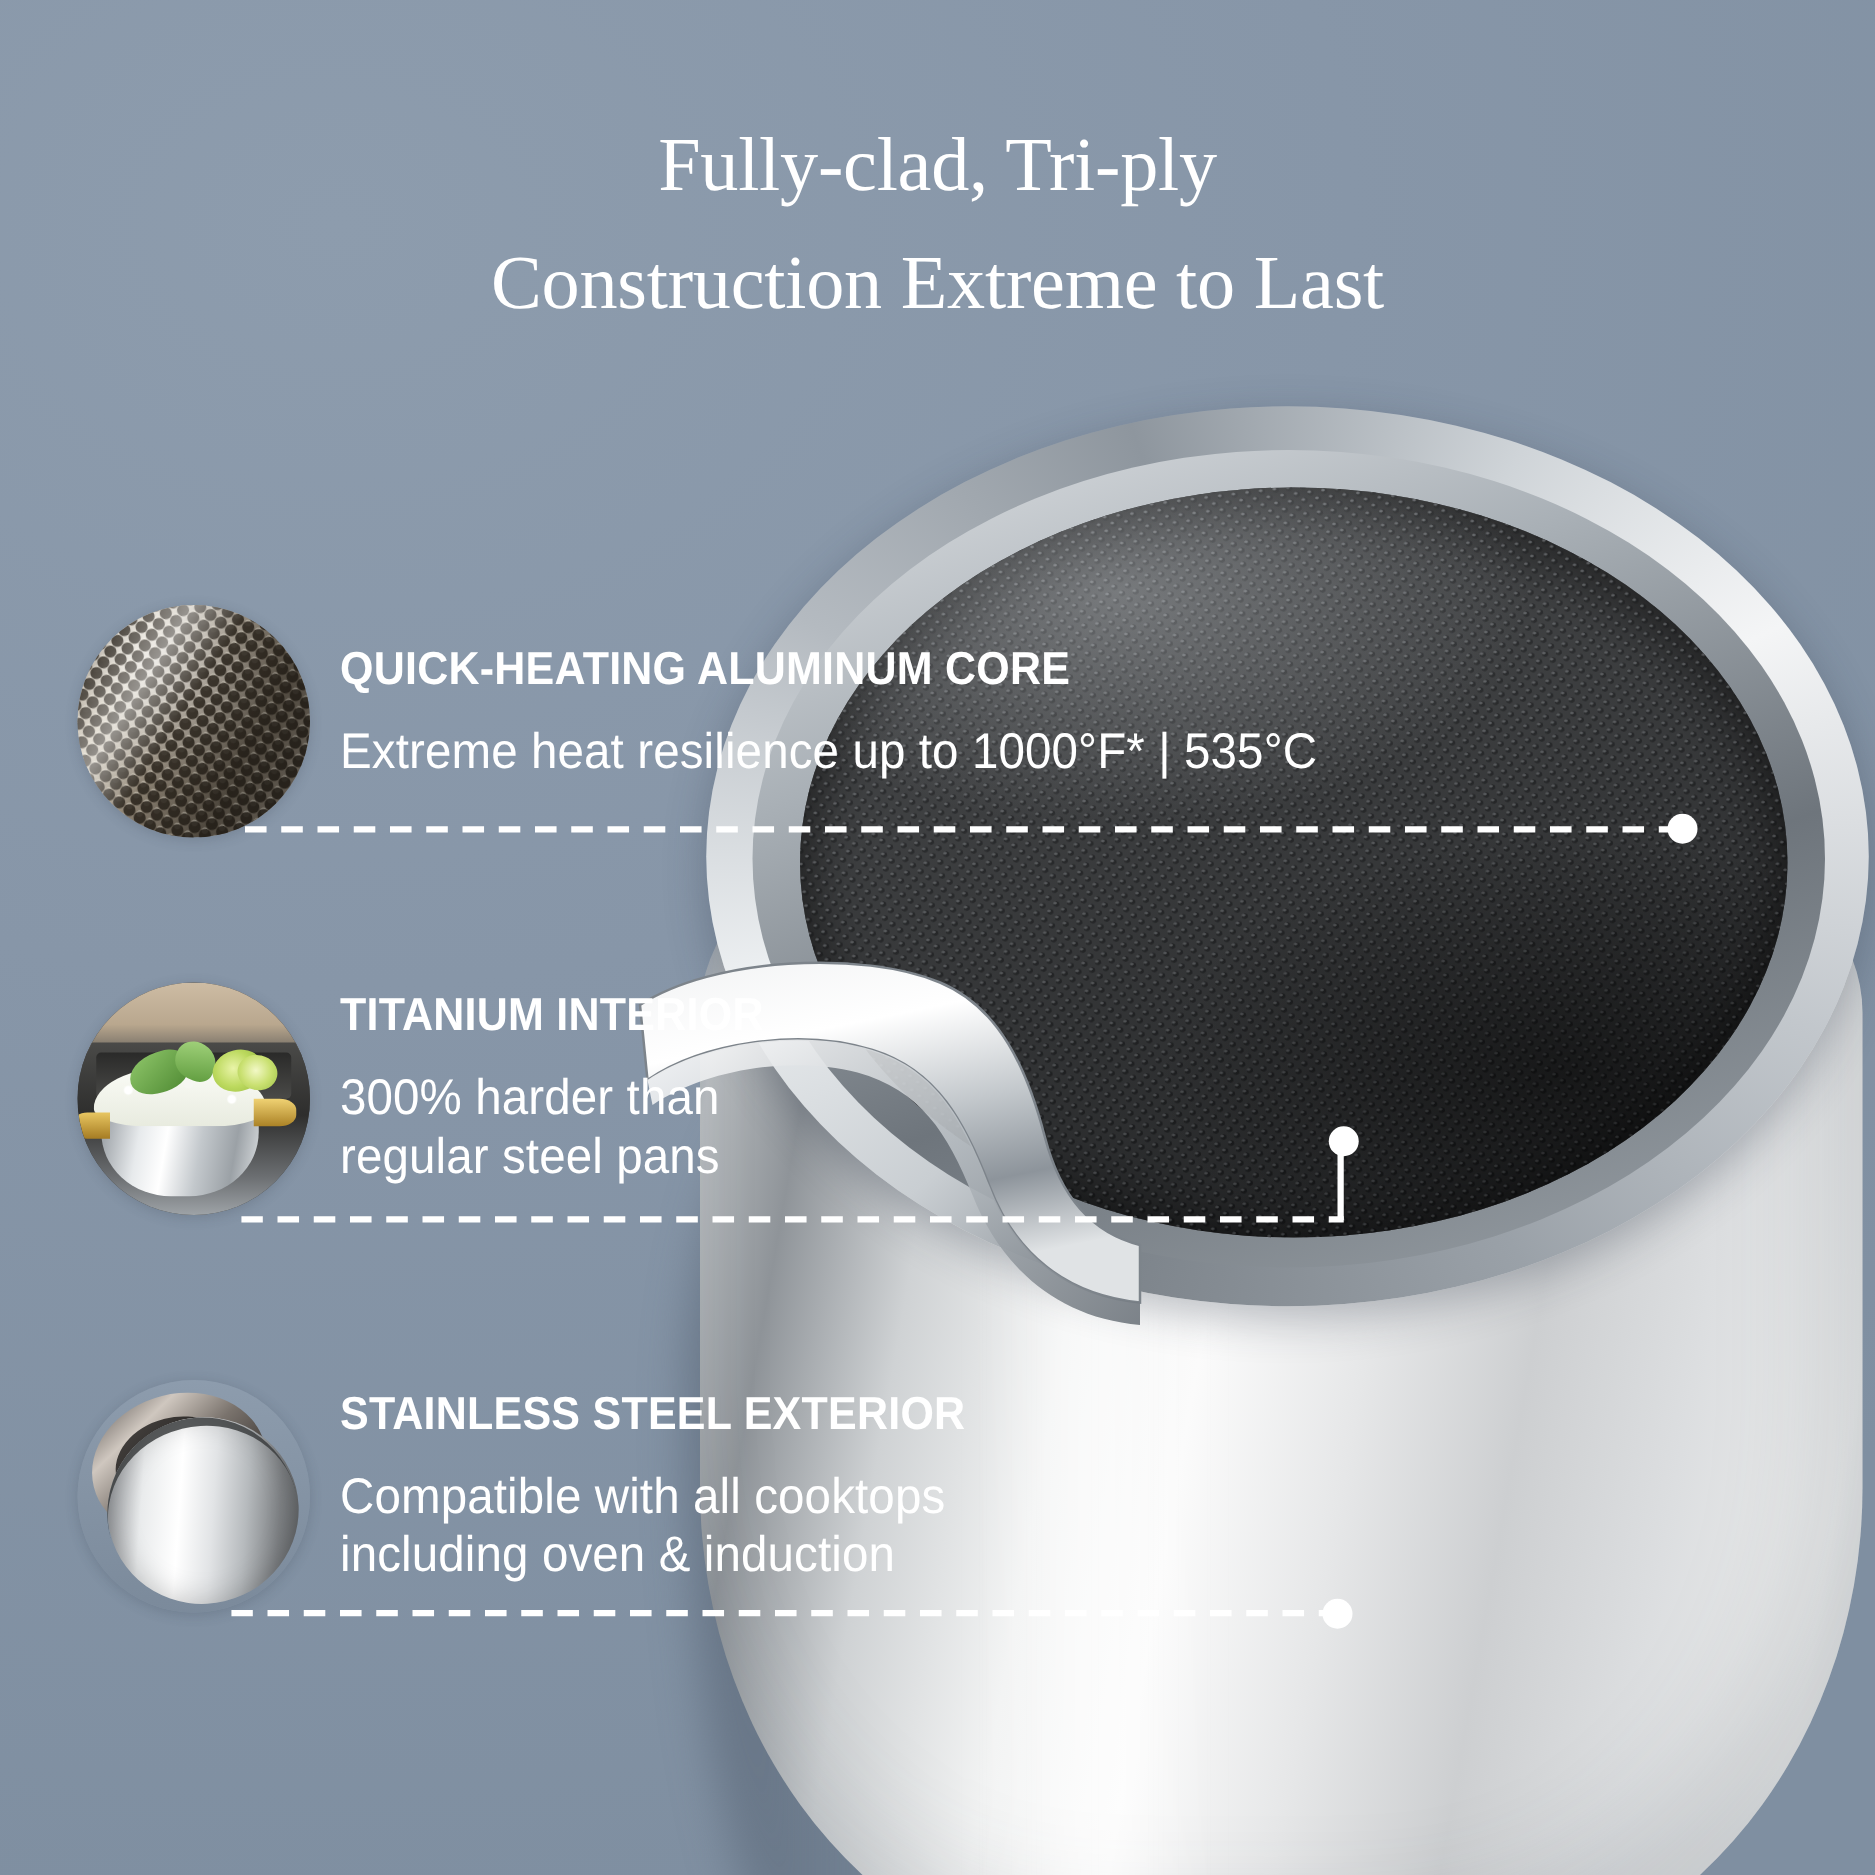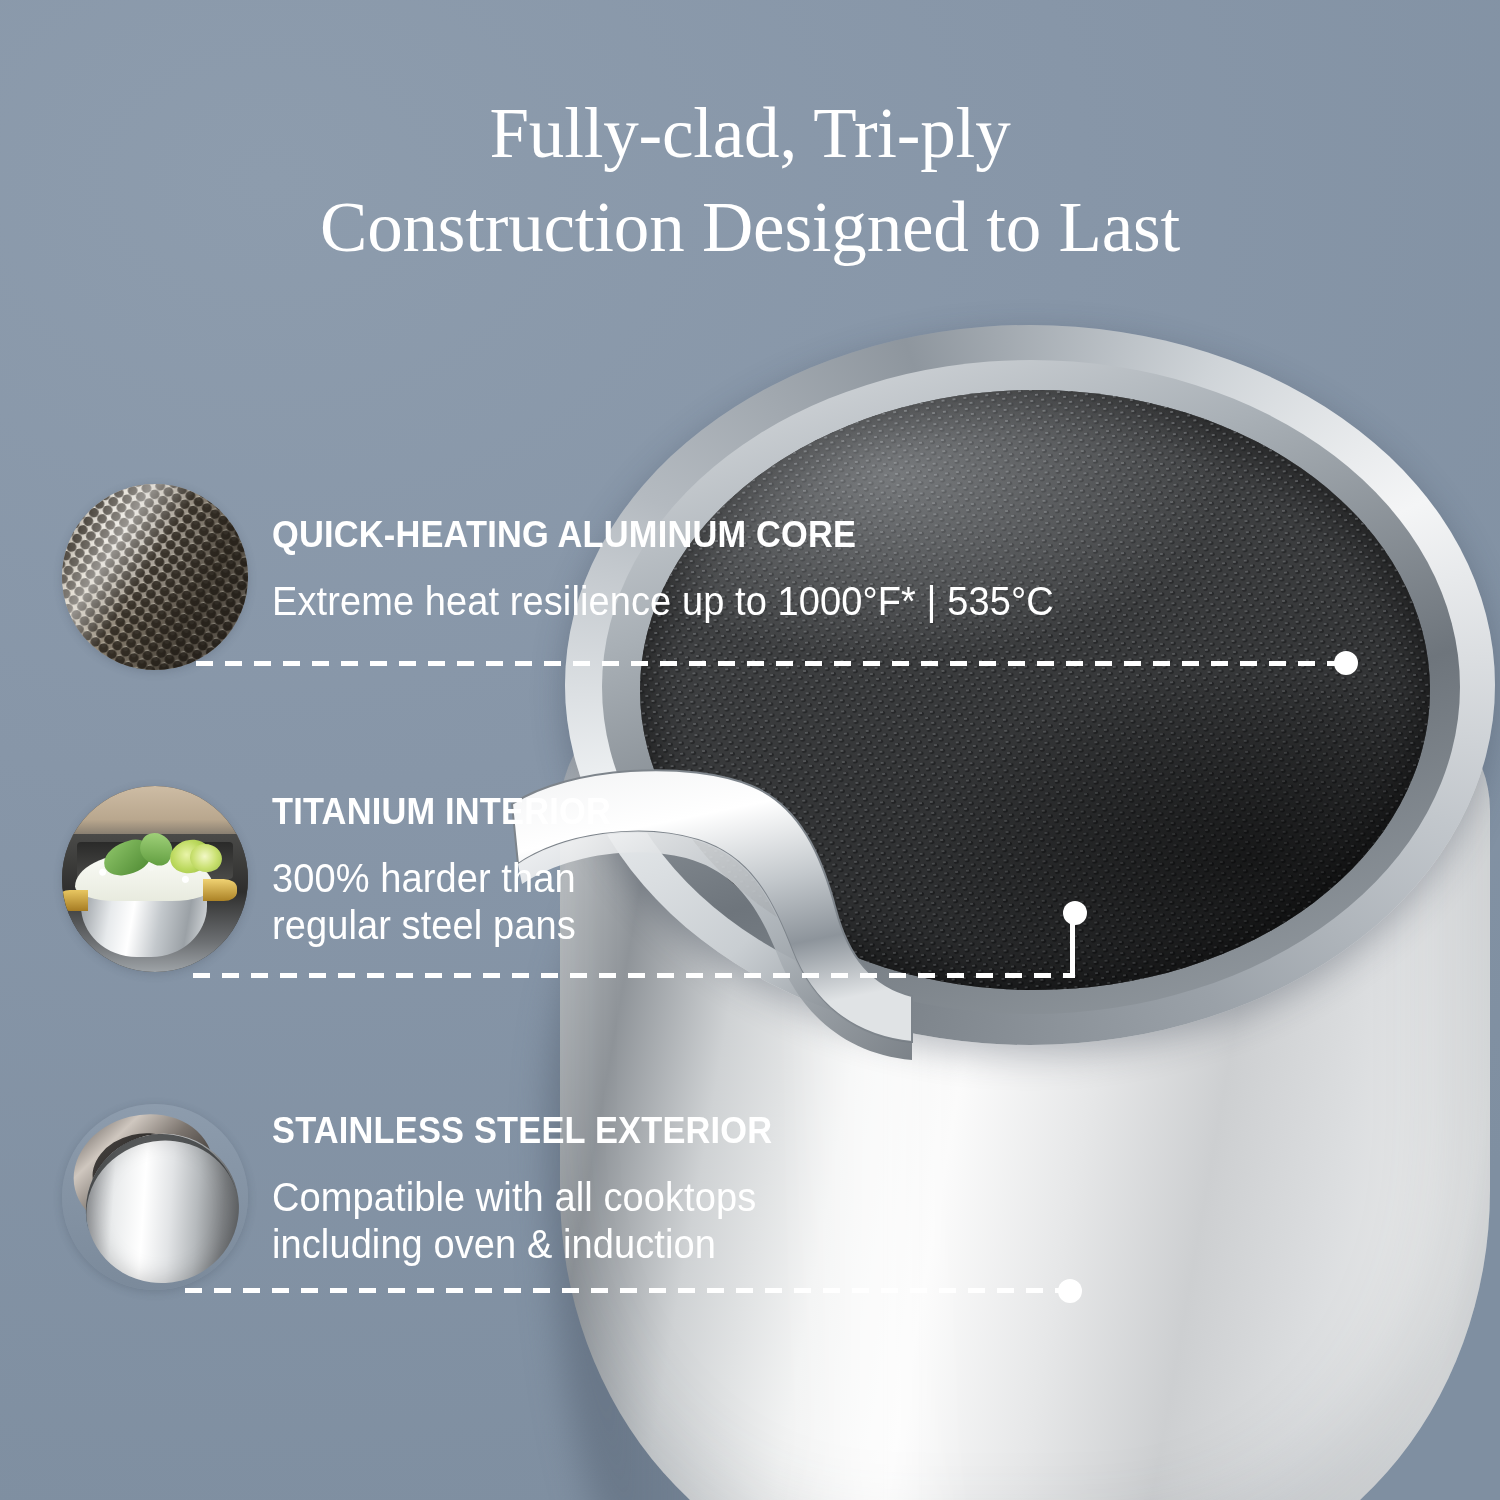--- a/index.html
+++ b/index.html
@@ -33,21 +33,21 @@
     top: 86px;
     width: 1500px;
     text-align: center;
     z-index: 40;
     pointer-events: none;
   }
   .title-line {
     display: block;
     color: #ffffff;
     font-family: "Liberation Serif", serif;
-    font-size: 71px;
+    font-size: 61px;
     line-height: 94px;
     letter-spacing: -0.2px;
     white-space: nowrap;
   }
 
   
   .pot-scene {
     position: absolute;
     left: 470px;
     top: 290px;
@@ -381,21 +381,21 @@
     <div class="rim-inner-lip"></div>
 
     <div class="pot-interior">
       <div class="honeycomb"></div>
       <div class="interior-sheen"></div>
     </div>
   </div>
 
   <div class="title-wrap">
     <span class="title-line">Fully-clad, Tri-ply</span>
-    <span class="title-line">Construction Designed to Last</span>
+    <span class="title-line">Construction Extreme to Last</span>
   </div>
 
   <div class="feature">
     <div class="thumb thumb-core" style="left:62px; top:484px;">
       <div class="dots"></div>
       <div class="gloss"></div>
     </div>
 
     <div class="f-head" style="left:272px; top:516px;">QUICK-HEATING ALUMINUM CORE</div>
 

